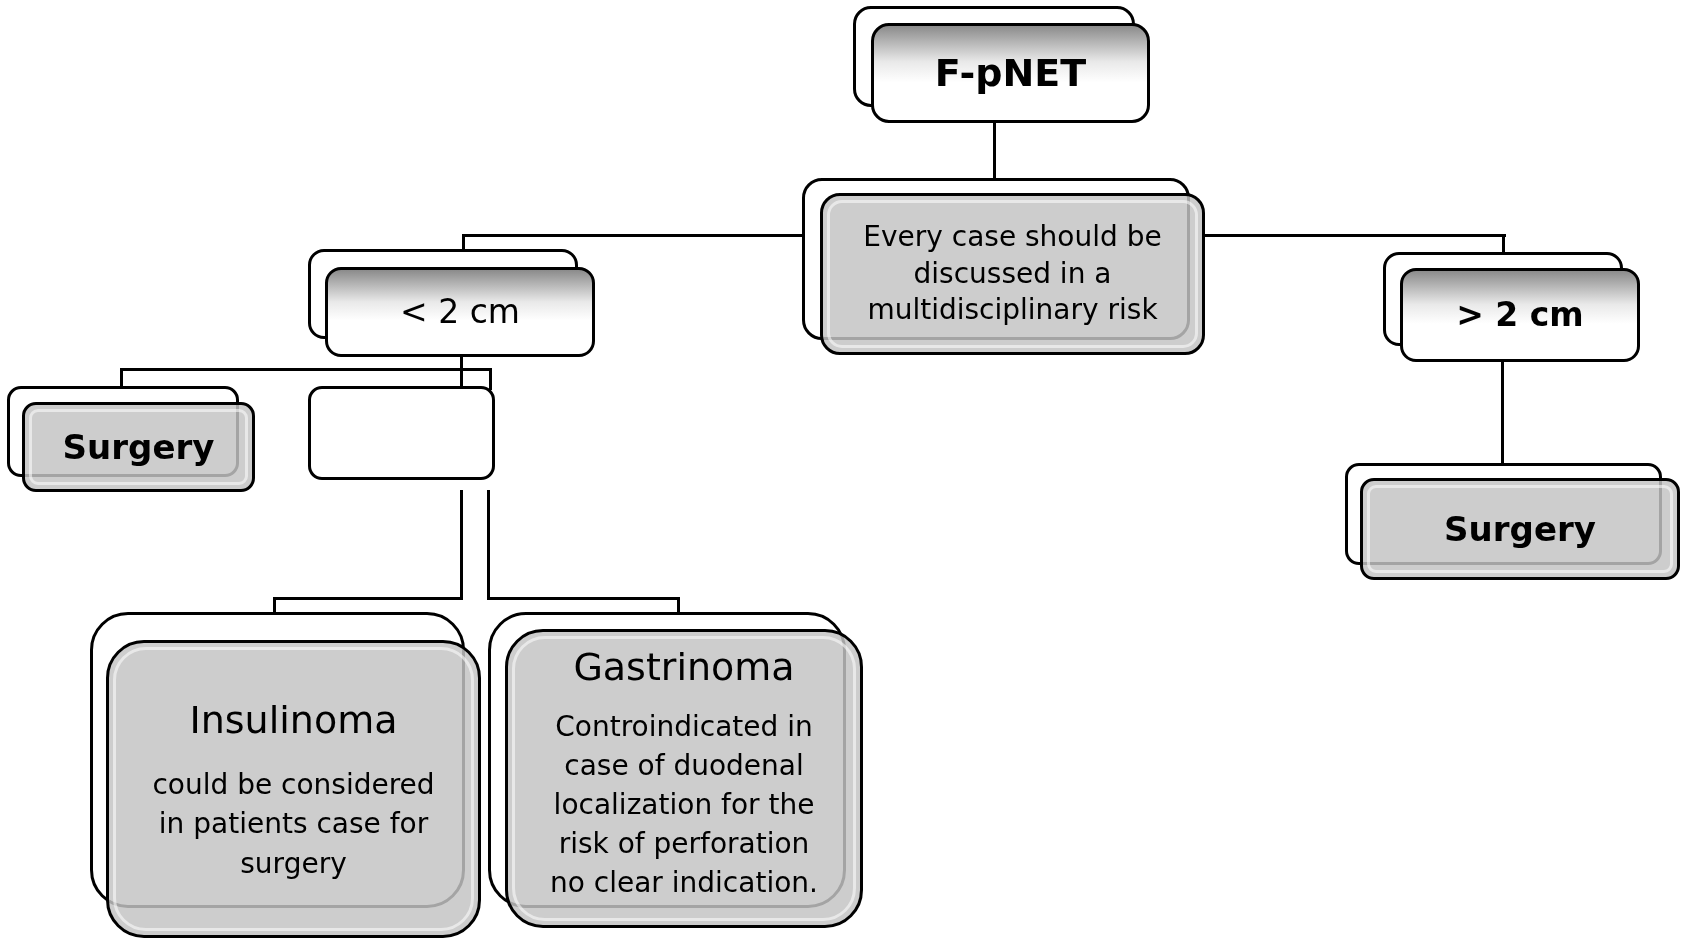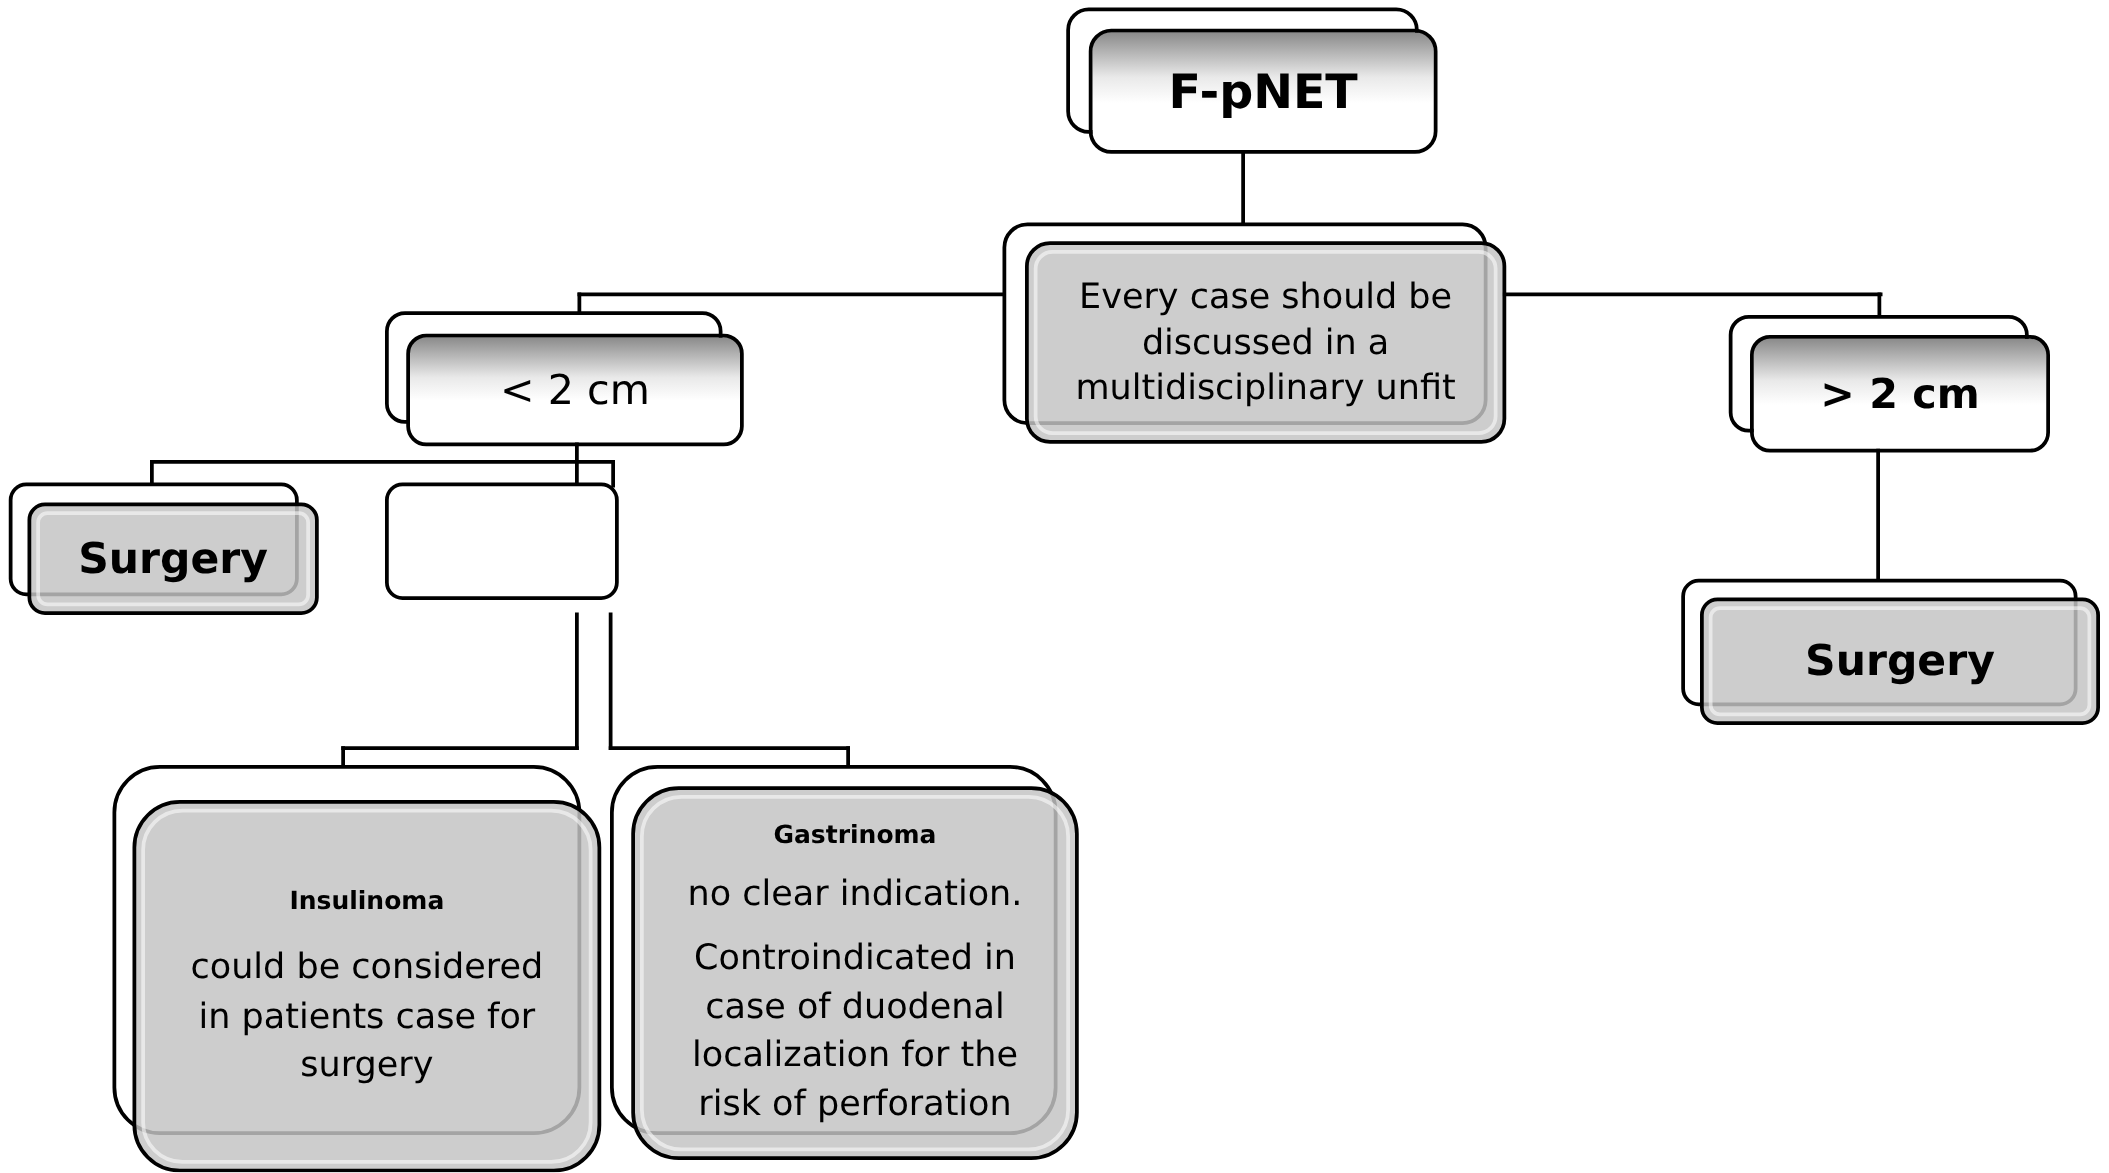--- a/index.html
+++ b/index.html
@@ -16,21 +16,21 @@
     position:absolute;border:3.5px solid #000;border-radius:var(--r,16px);
     z-index:3;box-sizing:border-box;display:flex;flex-direction:column;
     align-items:center;justify-content:center;text-align:center;line-height:1.32;
   }
   .grad{background:linear-gradient(to bottom,#8b8b8b 0%,#e9e9e9 38%,#ffffff 60%);text-align:right;}
   .gray{background:rgba(196,196,196,0.84);}
   .gray::after{
     content:"";position:absolute;inset:4px;border:3px solid rgba(255,255,255,0.55);
     border-radius:calc(var(--r,16px) - 5px);pointer-events:none;
   }
-  .node-title{font-weight:bold;font-size:20px;margin:0 0 20px 0;position:relative;z-index:4;}
+  .node-title{font-weight:normal;font-size:38px;margin:0 0 20px 0;position:relative;z-index:4;}
   .node-body{font-size:28px;line-height:1.4;margin:0;position:relative;z-index:4;}
   .box span{position:relative;z-index:4;}
 </style>
 </head>
 <body>
 
 <div class="canvas">
 
   <div class="line" style="left:993px;top:118px;width:3px;height:62px"></div>
   <div class="line" style="left:462px;top:234px;width:346px;height:3px"></div>
@@ -49,21 +49,21 @@
   <div class="line" style="left:677px;top:597px;width:3px;height:19px"></div>
   <div class="line" style="left:1501px;top:358px;width:3px;height:108px"></div>
 
   <div class="back" style="left:853px;top:6px;width:282px;height:101px;--r:18px"></div>
   <div class="box grad" style="left:871px;top:23px;width:279px;height:100px;--r:18px;font-size:38px;font-weight:bold">
     <span>F-pNET</span>
   </div>
 
   <div class="back" style="left:802px;top:178px;width:388px;height:162px;--r:20px"></div>
   <div class="box gray" style="left:820px;top:193px;width:385px;height:162px;--r:20px;font-size:28px">
-    <span style="width:352px">Every case should be discussed in a multidisciplinary unfit</span>
+    <span style="width:352px">Every case should be discussed in a multidisciplinary risk</span>
   </div>
 
   <div class="back" style="left:308px;top:249px;width:270px;height:90px;--r:16px"></div>
   <div class="box grad" style="left:325px;top:267px;width:270px;height:90px;--r:16px;font-size:33px;font-weight:normal">
     <span>&lt; 2 cm</span>
   </div>
 
   <div class="back" style="left:1383px;top:252px;width:240px;height:94px;--r:16px"></div>
   <div class="box grad" style="left:1400px;top:268px;width:240px;height:94px;--r:16px;font-size:33px;font-weight:bold">
     <span>&gt; 2 cm</span>
@@ -83,17 +83,17 @@
 
   <div class="back" style="left:90px;top:612px;width:375px;height:296px;--r:38px"></div>
   <div class="box gray" style="left:106px;top:640px;width:375px;height:298px;--r:38px">
     <div class="node-title">Insulinoma</div>
     <div class="node-body" style="width:310px">could be considered in patients case for surgery</div>
   </div>
 
   <div class="back" style="left:488px;top:612px;width:358px;height:296px;--r:38px"></div>
   <div class="box gray" style="left:505px;top:629px;width:358px;height:299px;--r:38px">
     <div class="node-title" style="margin-bottom:14px">Gastrinoma</div>
+    <div class="node-body" style="width:300px">Controindicated in case of duodenal localization for the risk of perforation</div>
     <div class="node-body" style="width:320px;margin-bottom:12px">no clear indication.</div>
-    <div class="node-body" style="width:300px">Controindicated in case of duodenal localization for the risk of perforation</div>
   </div>
 
 </div>
 
 </body></html>

